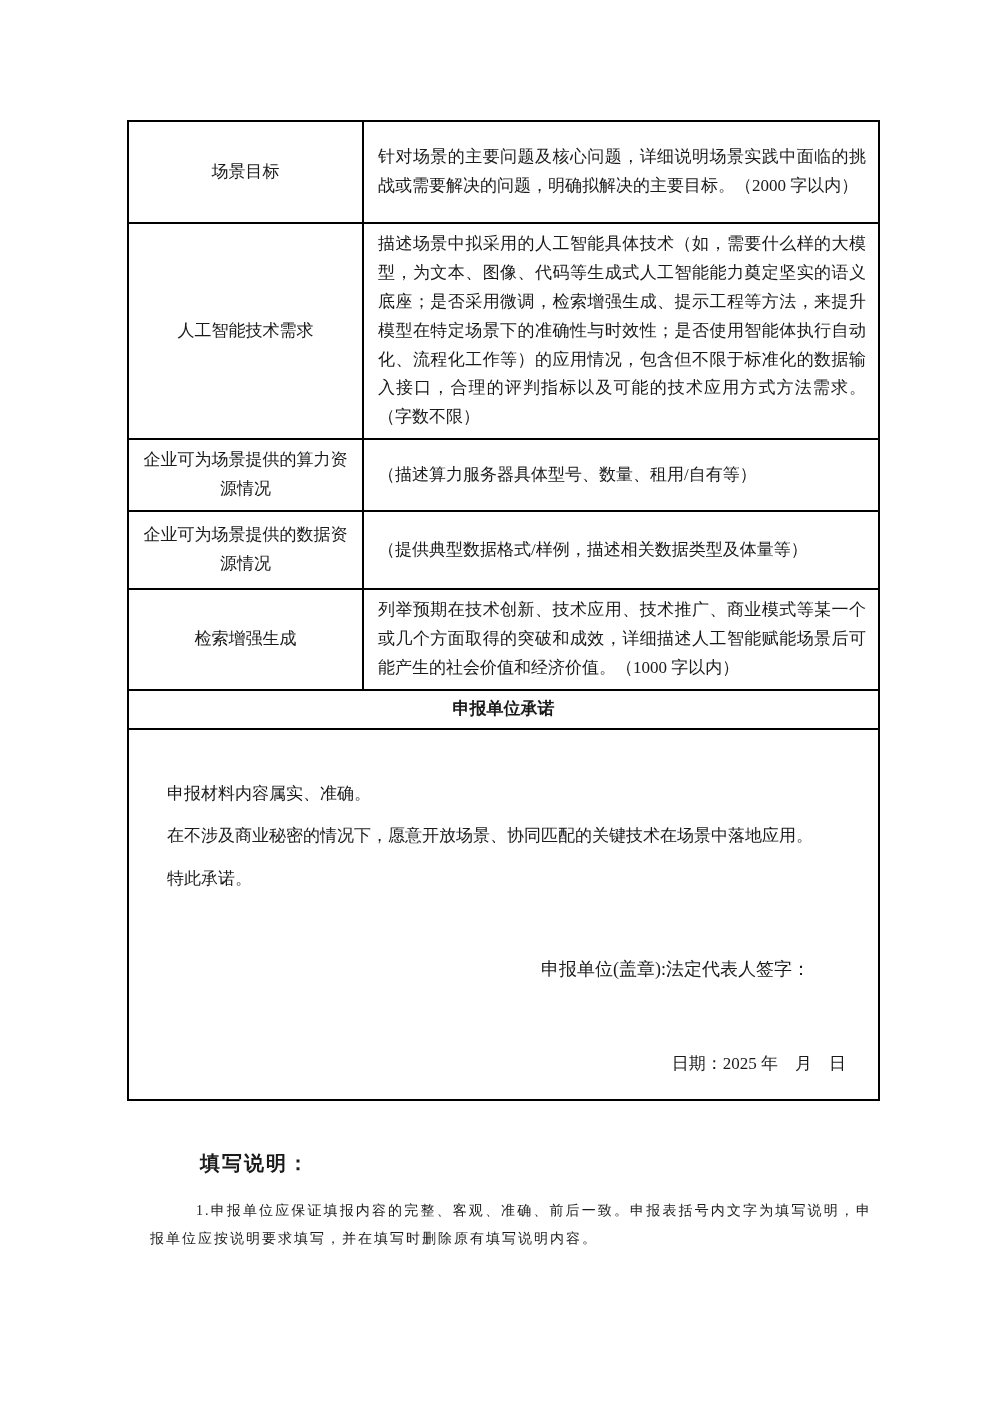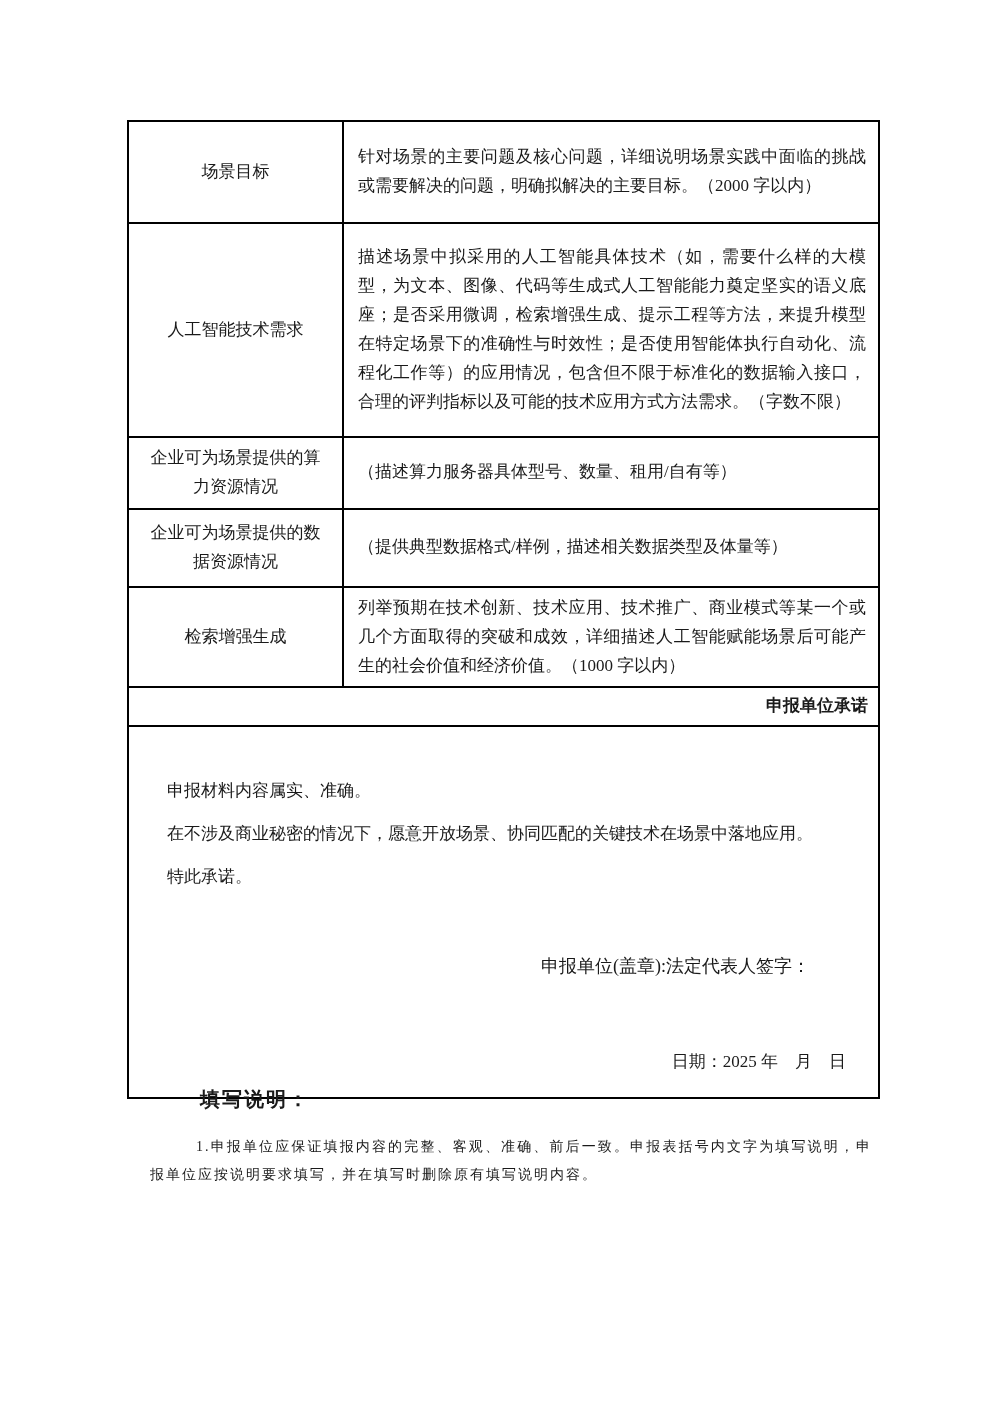--- a/index.html
+++ b/index.html
@@ -21,39 +21,39 @@
     border-collapse: collapse;
     table-layout: fixed;
   }
   table.form-table td {
     border: 2px solid #000000;
     font-size: 17px;
     line-height: 1.7;
     vertical-align: middle;
   }
   td.label-cell {
-    width: 215px;
+    width: 235px;
     text-align: center;
     padding: 6px 14px;
   }
   td.content-cell {
     text-align: justify;
     padding: 6px 12px 6px 14px;
     vertical-align: middle;
   }
   tr.r1 td { height: 102px; }
   tr.r2 td { height: 214px; }
   tr.r3 td { height: 66px; }
   tr.r4 td { height: 78px; }
   tr.r5 td { height: 100px; }
   td.promise-header {
     height: 34px;
     font-weight: bold;
     padding: 4px 10px;
-    text-align: right;
+    text-align: center;
     font-size: 17px;
     margin-top: 45px;
   }
   td.promise-body {
     height: 368px;
     vertical-align: top;
     padding: 52px 20px 20px 38px;
   }
   td.promise-body p {
     margin: 0 0 18px 0;
@@ -68,21 +68,21 @@
     font-size: 18px;
   }
   .date-line {
     margin-top: 66px;
     text-align: right;
     padding-right: 12px;
     font-size: 17px;
   }
   .footer {
     position: absolute;
-    top: 1086px;
+    top: 1150px;
     left: 150px;
     width: 722px;
   }
   .footer-heading {
     margin-left: 50px;
     font-weight: bold;
     font-size: 20px;
     letter-spacing: 2px;
   }
   .footer-paragraph {

